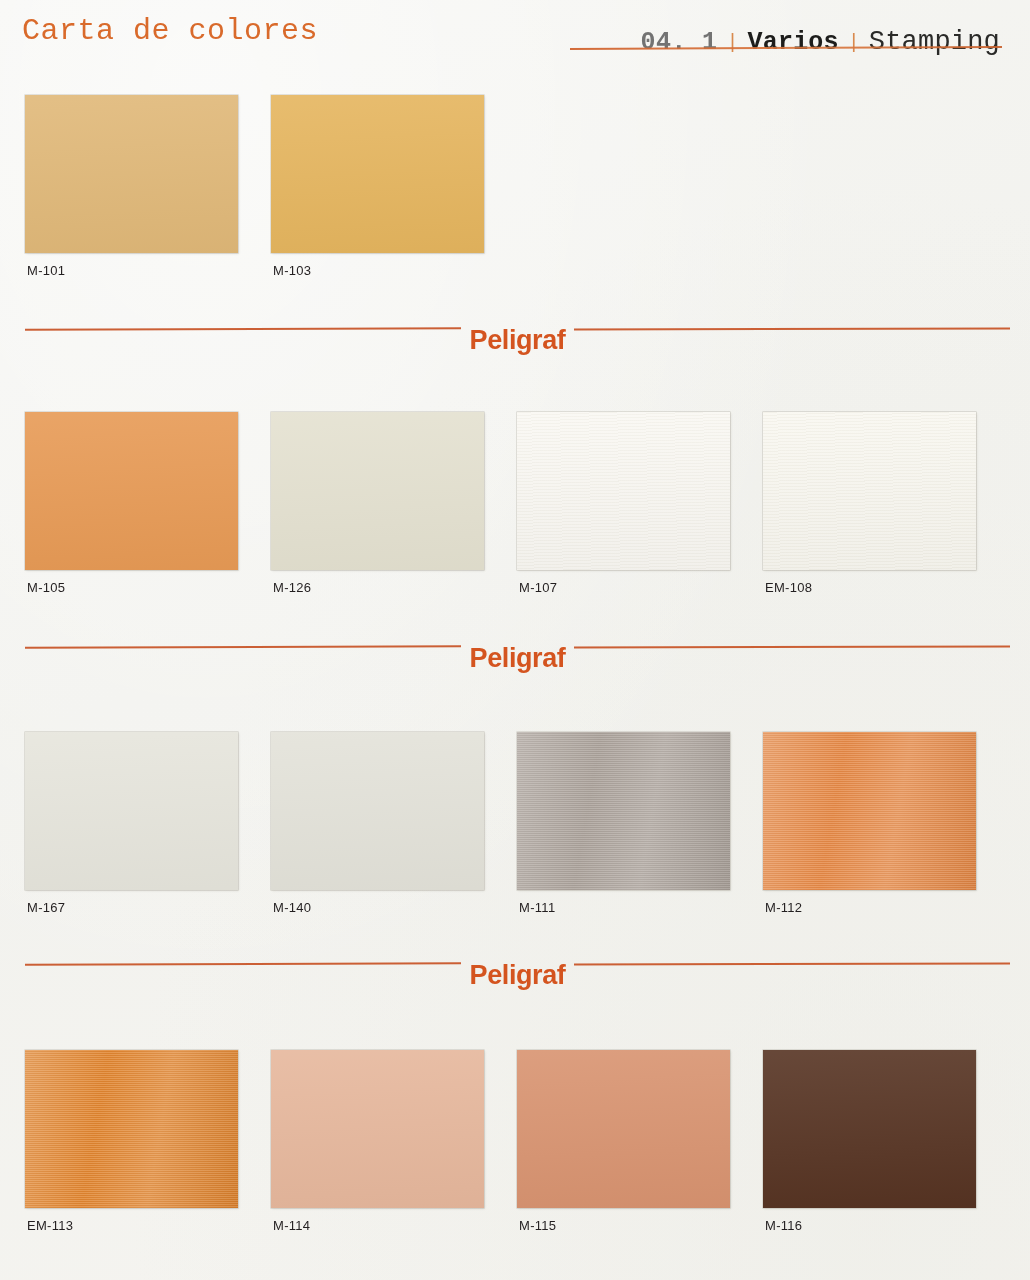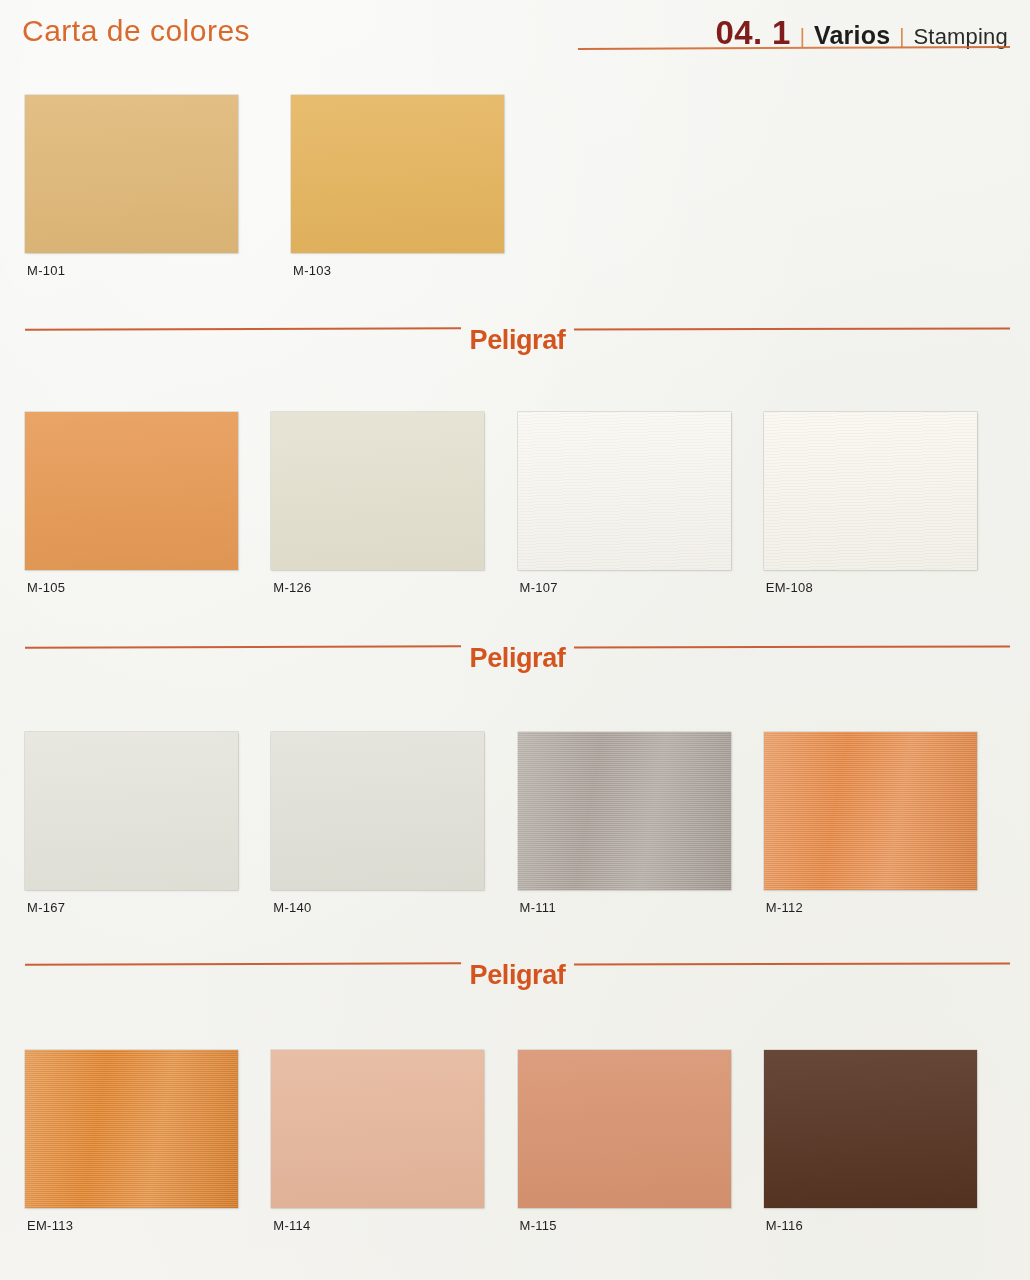--- a/index.html
+++ b/index.html
@@ -30,22 +30,23 @@
     z-index: 1;
     width: 1030px;
     height: 1280px;
   }
 
   
   .header {
     position: absolute;
     top: 0;
     left: 0;
-    right: 0;
+    right: 8px;
     height: 62px;
+    font-family: Liberation Mono, monospace;
   }
   .page-title {
     position: absolute;
     left: 22px;
     top: 14px;
     font-size: 30px;
     letter-spacing: 0.5px;
     color: #d96a2b;
     font-weight: 400;
     white-space: nowrap;
@@ -53,40 +54,41 @@
   .header-right {
     position: absolute;
     right: 22px;
     top: 14px;
     display: flex;
     align-items: baseline;
     gap: 9px;
     white-space: nowrap;
   }
   .hr-code {
-    font-size: 33px;
-    color: #7f1d1d;
+    font-size: 25px;
+    color: #737373;
     font-weight: 600;
     letter-spacing: 0.4px;
+    margin-top: 14px;
   }
   .hr-sep {
     font-size: 20px;
     color: #d98a4e;
     font-weight: 400;
     position: relative;
     top: -1px;
   }
   .hr-bold {
     font-size: 25px;
     color: #1d1d1b;
     font-weight: 700;
     letter-spacing: 0.2px;
   }
   .hr-reg {
-    font-size: 22px;
+    font-size: 27px;
     color: #2a2a28;
     font-weight: 400;
     letter-spacing: 0.2px;
   }
   .header-rule {
     position: absolute;
     right: 20px;
     top: 46px;
     width: 432px;
     height: 2px;
@@ -105,21 +107,21 @@
   }
   .swatches {
     position: absolute;
     left: 25px;
     top: 0;
     display: flex;
     gap: 0;
     width: 985px;
   }
   .cell {
-    width: 266px;
+    width: 246px;
     position: relative;
   }
   .swatch {
     width: 213px;
     height: 158px;
     position: relative;
     box-shadow:
       0 0 0 0.6px rgba(120,110,95,0.28),
       1px 1px 2px rgba(90,80,65,0.12);
   }

